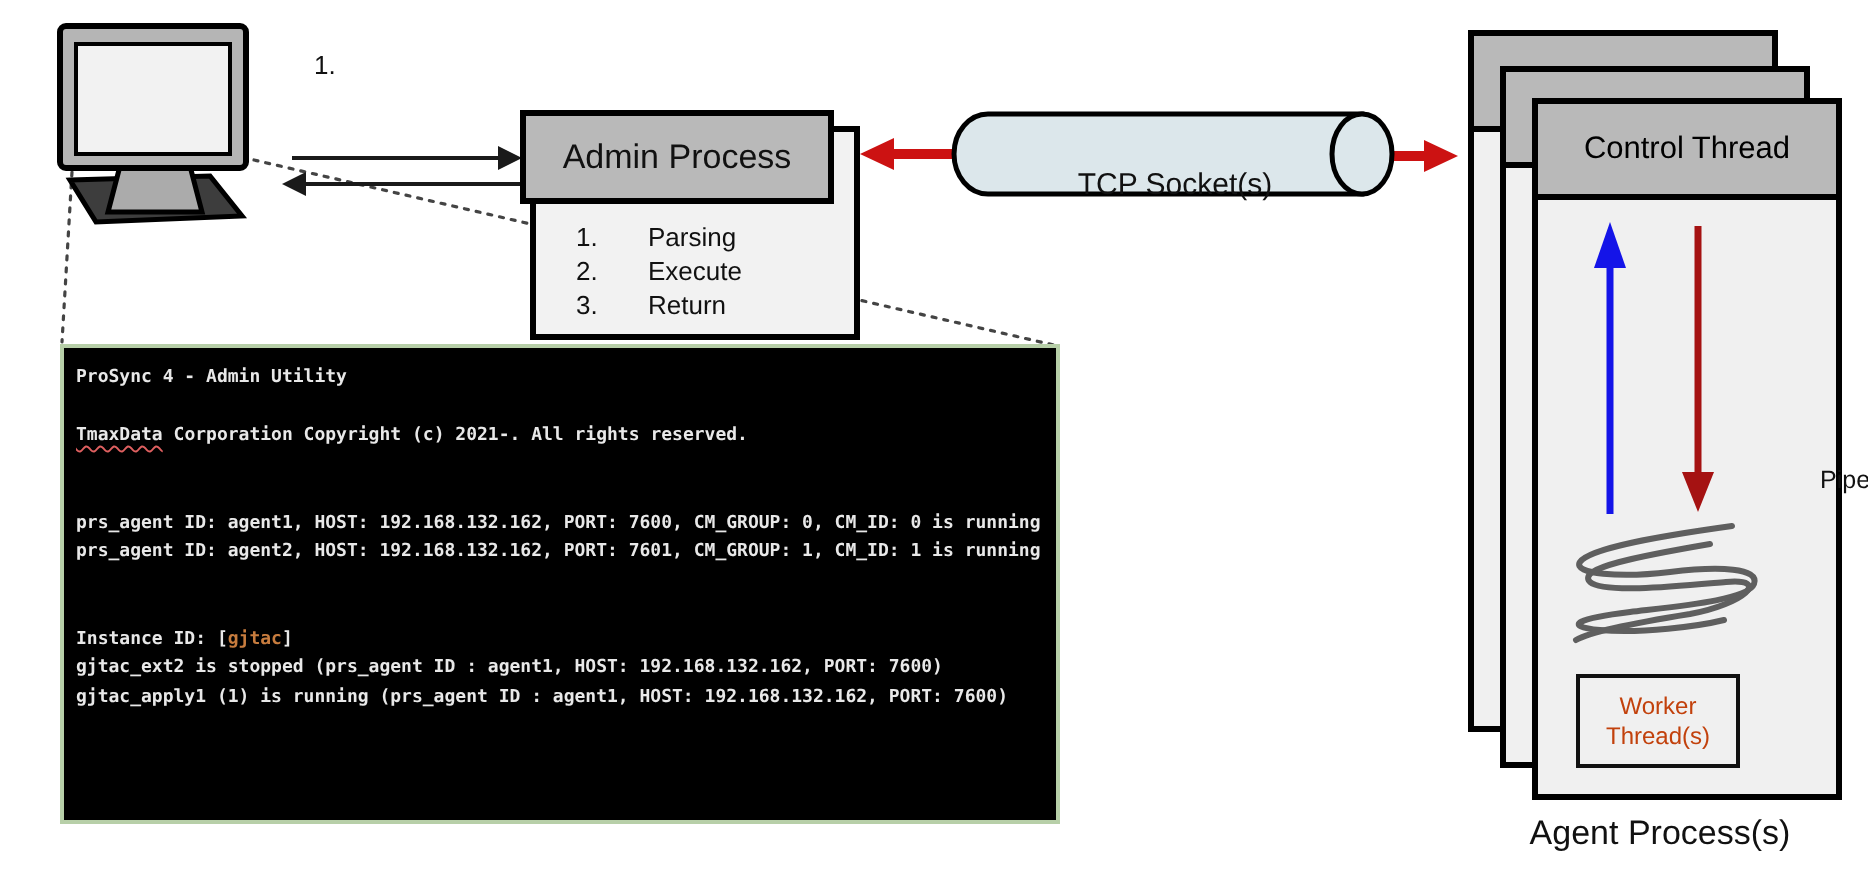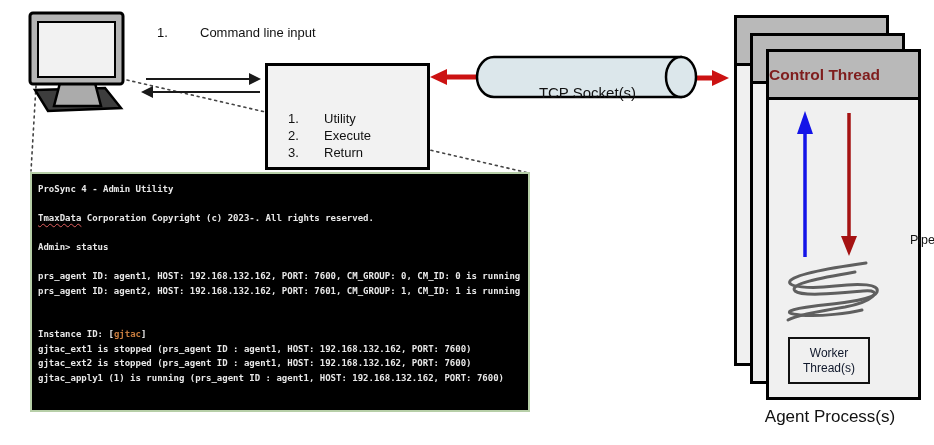--- a/index.html
+++ b/index.html
@@ -18,25 +18,25 @@
   #step-1{top:44px;} #step-2{top:61px;} #step-3{top:78px;}
   #admin-title{left:260px;top:55px;width:157px;height:47px;background:#b9b9b9;z-index:2;
                display:flex;align-items:center;justify-content:center;font-size:17px;color:#111;}
 
   
   .stack-box{width:155px;height:351px;z-index:2;}
   #stack-back{left:734px;top:15px;}
   #stack-middle{left:750px;top:33px;}
   #stack-front{left:766px;top:49px;}
   .stack-header{box-sizing:border-box;height:48px;background:#b9b9b9;border-bottom:3px solid #000;
-                display:flex;align-items:center;font-size:15.5px;color:#7f1d1d;font-weight:bold;}
+                display:flex;align-items:center;justify-content:center;font-size:15.5px;color:#000000;}
 
   #worker-box{left:788px;top:337px;width:82px;height:47px;border:2px solid #111;z-index:2;
               display:flex;flex-direction:column;align-items:center;justify-content:center;
-              font-size:12px;line-height:15px;color:#0f172a;text-align:center;}
+              font-size:12px;line-height:15px;color:#c2410c;text-align:center;}
 
   
   #terminal{position:absolute;left:30px;top:172px;width:500px;height:240px;box-sizing:border-box;
             background:#000;border:2px solid #b7cfa8;z-index:2;
             padding:8px 6px 0 6px;font-family:"DejaVu Sans Mono",monospace;
             font-size:9px;font-weight:700;color:#e8e8e8;}
   .tl{height:14.5px;line-height:14.5px;white-space:pre;}
   .misspelled{text-decoration:underline wavy #e06060;text-decoration-thickness:1px;text-underline-offset:2px;text-align:right;}
   .instance-id{color:#c77c3e;}
 
@@ -71,30 +71,33 @@
     </g>
     <g>
       <line x1="260" y1="92" x2="153" y2="92" stroke="#1a1a1a" stroke-width="2"></line>
       <polygon points="153,86 141,92 153,98" fill="#1a1a1a"></polygon>
     </g>
   </svg>
 
   <div id="admin-body" class="box">
     <div class="step" id="step-1">
       <span class="num">1.</span>
-      <span>Utility</span>
+      <span>Parsing</span>
     </div>
     <div class="step" id="step-2">
       <span class="num">2.</span>
       <span>Execute</span>
     </div>
     <div class="step" id="step-3">
       <span class="num">3.</span>
       <span>Return</span>
     </div>
+  </div>
+  <div id="admin-title" class="box">
+    <span>Admin Process</span>
   </div>
 
   <div id="stack-back" class="box stack-box">
     <div class="stack-header"></div>
   </div>
   <div id="stack-middle" class="box stack-box">
     <div class="stack-header"></div>
   </div>
   <div id="stack-front" class="box stack-box">
     <div class="stack-header">
@@ -103,30 +106,28 @@
   </div>
 
   <div id="worker-box" class="box">
     <span>Worker</span>
     <span>Thread(s)</span>
   </div>
 
   <div id="terminal">
     <div class="tl">ProSync 4 - Admin Utility</div>
     <div class="tl"></div>
-    <div class="tl"><span class="misspelled">TmaxData</span><span> Corporation Copyright (c) 2023-. All rights reserved.</span></div>
+    <div class="tl"><span class="misspelled">TmaxData</span><span> Corporation Copyright (c) 2021-. All rights reserved.</span></div>
     <div class="tl"></div>
-    <div class="tl">Admin&gt; status</div>
     <div class="tl"></div>
     <div class="tl">prs_agent ID: agent1, HOST: 192.168.132.162, PORT: 7600, CM_GROUP: 0, CM_ID: 0 is running</div>
     <div class="tl">prs_agent ID: agent2, HOST: 192.168.132.162, PORT: 7601, CM_GROUP: 1, CM_ID: 1 is running</div>
     <div class="tl"></div>
     <div class="tl"></div>
     <div class="tl"><span>Instance ID: </span><span>[</span><span class="instance-id">gjtac</span><span>]</span></div>
-    <div class="tl">gjtac_ext1 is stopped (prs_agent ID : agent1, HOST: 192.168.132.162, PORT: 7600)</div>
     <div class="tl">gjtac_ext2 is stopped (prs_agent ID : agent1, HOST: 192.168.132.162, PORT: 7600)</div>
     <div class="tl">gjtac_apply1 (1) is running (prs_agent ID : agent1, HOST: 192.168.132.162, PORT: 7600)</div>
   </div>
 
   <svg id="layer-over" class="layer" width="934" height="445" viewBox="0 0 934 445">
 
     <g>
       <line x1="477" y1="77" x2="447" y2="77" stroke="#cc1212" stroke-width="5"></line>
       <polygon points="447,69 447,85 430,77" fill="#cc1212"></polygon>
     </g>
@@ -153,19 +154,18 @@
       <path d="M 866 263 C 830 268, 795 274, 790 281 C 786 287, 810 289, 835 286
                C 860 283, 880 284, 877 292 C 874 300, 840 303, 815 306
                C 790 309, 780 313, 800 315 C 820 317, 850 313, 862 310"></path>
       <path d="M 855 272 C 820 278, 788 284, 795 291 C 802 297, 840 293, 863 291
                C 886 289, 872 302, 845 307 C 820 311, 795 316, 788 320"></path>
     </g>
   </svg>
 
   <div id="cmd-label" class="lbl">
     <span class="num">1.</span>
-    <span>Command line input</span>
   </div>
   <div id="tcp-label" class="lbl">TCP Socket(s)</div>
   <div id="pipes-label" class="lbl">Pipe(s)</div>
   <div id="agent-label" class="lbl">Agent Process(s)</div>
 
 </div>
 
 </body></html>

